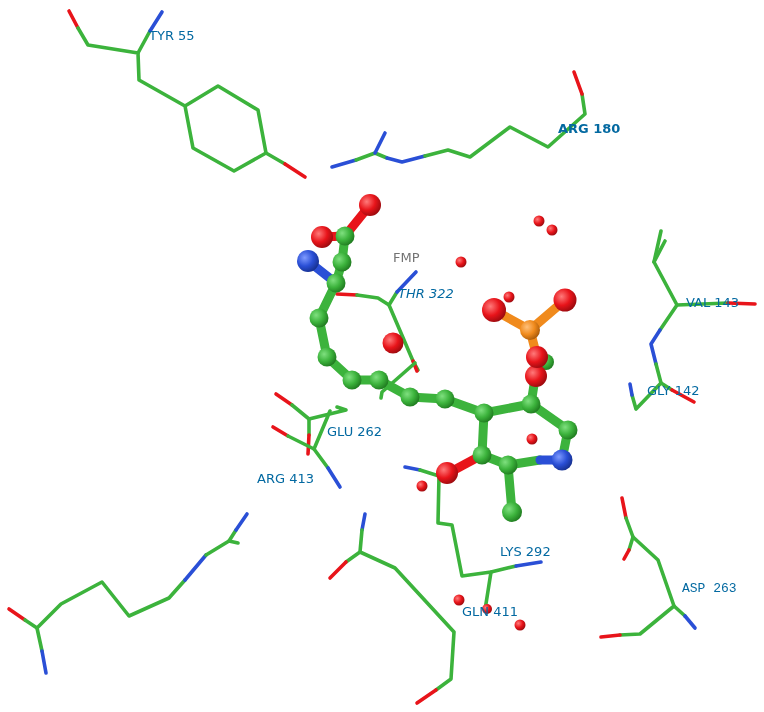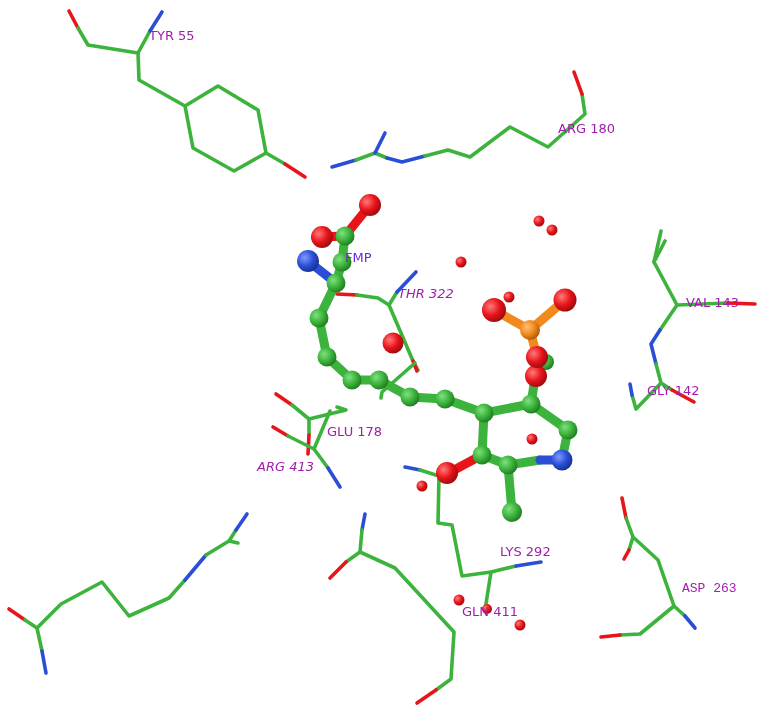--- a/index.html
+++ b/index.html
@@ -2,25 +2,25 @@
 <html><head>
 <meta charset="utf-8">
 <style>
   html, body { margin: 0; padding: 0; background: #ffffff; }
   body { width: 764px; height: 712px; overflow: hidden; position: relative; }
   #scene { position: absolute; left: 0; top: 0; }
   .label {
     position: absolute;
     font-family: "DejaVu Sans", sans-serif;
     font-size: 13px;
-    color: #a21caf;
+    color: #0369a1;
     white-space: nowrap;
     line-height: 1;
   }
-  .label.ligand { color: #6d28d9; }
+  .label.ligand { color: #737373; margin-left: 48px; }
   .stick { fill: none; stroke-width: 3.6; stroke-linecap: round; stroke-linejoin: round; }
   .bond { fill: none; stroke-width: 9; stroke-linecap: round; stroke-linejoin: round; }
 </style>
 </head>
 <body>
 
 <svg id="scene" width="764" height="712" viewBox="0 0 764 712">
   <defs>
     <radialGradient id="gC" cx="35%" cy="35%" r="70%">
       <stop offset="0%" stop-color="#7fe07f"></stop>
@@ -184,22 +184,22 @@
     <circle cx="509" cy="297" r="5.5" fill="url(#gO)"></circle>
     <circle cx="532" cy="439" r="5.5" fill="url(#gO)"></circle>
     <circle cx="422" cy="486" r="5.5" fill="url(#gO)"></circle>
     <circle cx="459" cy="600" r="5.5" fill="url(#gO)"></circle>
     <circle cx="487" cy="609" r="5" fill="url(#gO)"></circle>
     <circle cx="520" cy="625" r="5.5" fill="url(#gO)"></circle>
   </g>
 </svg>
 
 <div class="label" style="left:149px;top:29px;">TYR 55</div>
-<div class="label" style="left:558px;top:122px;">ARG 180</div>
+<div class="label" style="left:558px;top:122px;font-weight:bold;">ARG 180</div>
 <div class="label ligand" style="left:345px;top:251px;">FMP</div>
 <div class="label" style="left:398px;top:287px;font-style:italic;">THR 322</div>
 <div class="label" style="left:686px;top:296px;">VAL 143</div>
 <div class="label" style="left:647px;top:384px;text-align:center;">GLY 142</div>
-<div class="label" style="left:327px;top:425px;">GLU 178</div>
-<div class="label" style="left:257px;top:460px;font-style:italic;">ARG 413</div>
+<div class="label" style="left:327px;top:425px;">GLU 262</div>
+<div class="label" style="left:257px;top:472px;">ARG 413</div>
 <div class="label" style="left:500px;top:545px;">LYS 292</div>
 <div class="label" style="left:682px;top:582px;font-family:Liberation Mono, monospace;">ASP 263</div>
 <div class="label" style="left:462px;top:605px;">GLN 411</div>
 
 </body></html>

